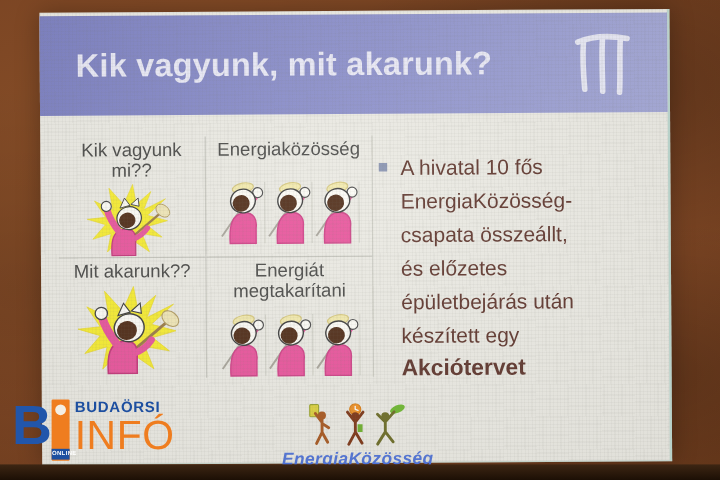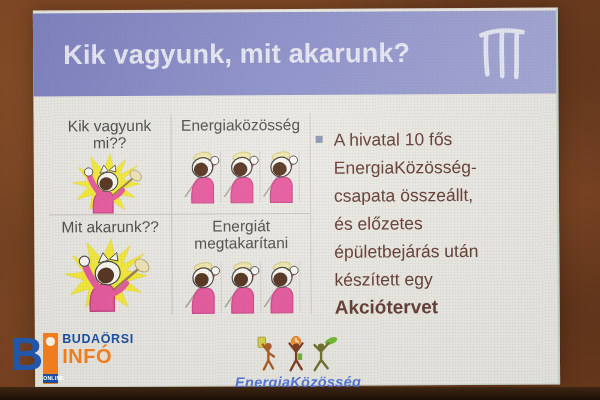--- a/index.html
+++ b/index.html
@@ -67,21 +67,21 @@
   .footer-figures{width:86px;height:37px;}
   .footer-name{font-size:14.5px;font-weight:bold;font-style:italic;color:#4e72d8;letter-spacing:0.3px;margin-top:-3px;}
   
   .watermark{position:absolute;left:10px;top:333px;z-index:3;display:flex;align-items:flex-start;}
   .wm-b{font-size:46px;font-weight:bold;color:#2156ab;line-height:0.95;letter-spacing:-2px;}
   .wm-bar{width:15px;height:51px;background:#ef7d1f;margin-left:2px;position:relative;border-radius:1px;}
   .wm-dot{position:absolute;left:3px;top:4px;width:9px;height:9px;border-radius:50%;background:#f4eee3;}
   .wm-online{position:absolute;left:0;bottom:1px;width:100%;height:9px;background:#1d4fa0;color:#ffffff;font-size:5px;font-weight:bold;text-align:center;line-height:9px;letter-spacing:0.3px;}
   .wm-text{margin-left:4px;}
   .wm-line1{font-size:12.5px;font-weight:bold;color:#1d4fa0;letter-spacing:0.6px;line-height:1.1;}
-  .wm-line2{font-size:20px;font-weight:bold;color:#ef7d1f;line-height:0.95;letter-spacing:0.5px;}
+  .wm-line2{font-size:34px;font-weight:normal;color:#ef7d1f;line-height:0.95;letter-spacing:0.5px;}
 </style>
 </head>
 <body>
 
 <svg width="0" height="0" style="position:absolute" aria-hidden="true">
   <defs>
     <g id="meme-single-def">
       <polygon points="94,42 73,48 88,60 66,56 74,76 54,62 48,80 42,62 28,76 32,56 12,62 26,46 6,40 26,38 14,20 34,30 30,6 46,24 56,2 60,24 76,10 68,30 92,18 72,36" fill="#f6ec30" stroke="#e8d71f" stroke-width="0.6"></polygon>
       <line x1="36" y1="76" x2="86" y2="34" stroke="#9a7a44" stroke-width="2.6"></line>
       <ellipse cx="89" cy="31" rx="8.5" ry="6" fill="#efe5b5" stroke="#b39d62" stroke-width="1" transform="rotate(40 89 31)"></ellipse>

